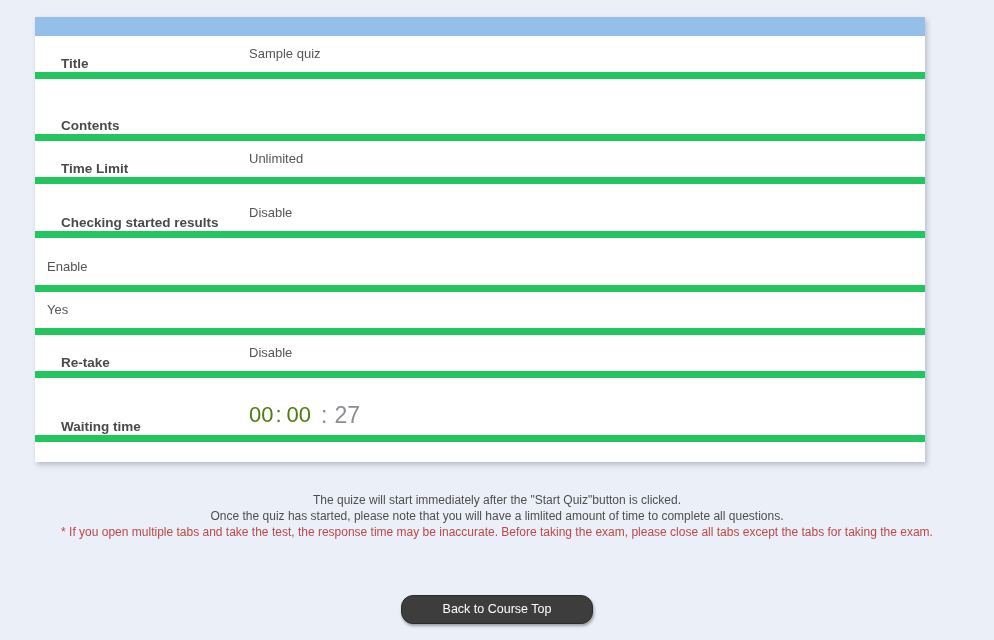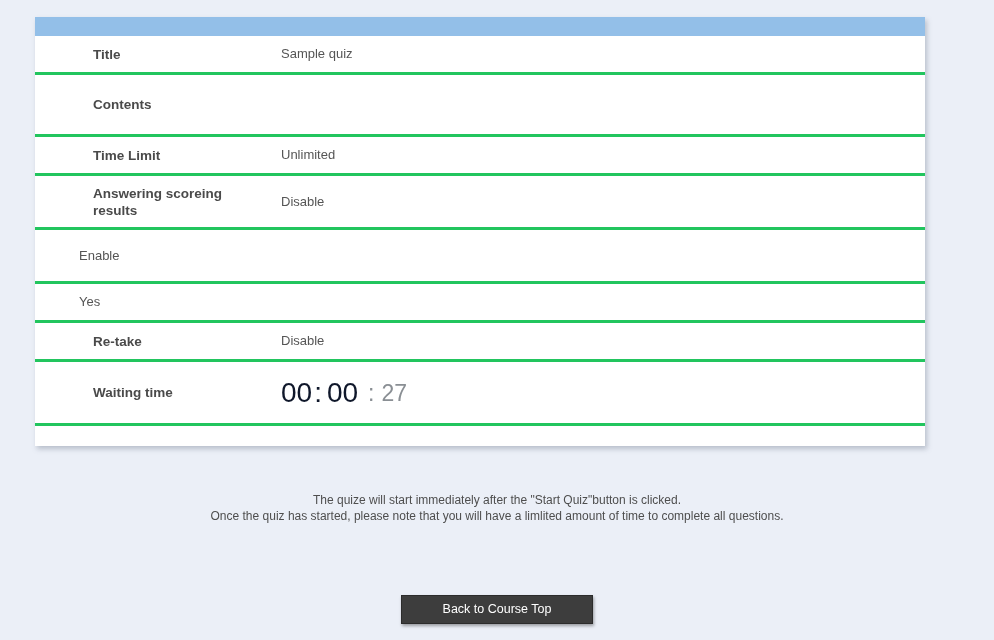--- a/index.html
+++ b/index.html
@@ -17,24 +17,23 @@
     position: absolute;
     left: 35px; top: 17px;
     width: 890px;
     background: #ffffff;
     box-shadow: 2px 3px 5px rgba(90,100,120,0.35);
   }
   .panel-header-bar { height: 19px; width: 100%; }
 
   .qrow {
     display: flex;
-    align-items: center;
-    border-bottom: 3px solid #22c55e;
+    align-items: flex-end;
+    border-bottom: 7px solid #22c55e;
     min-height: 36px;
-    padding-left: 32px;
   }
   .cell-label {
     width: 202px;
     padding: 0 10px 0 26px;
     display: flex;
     align-items: center;
     font-weight: bold;
     font-size: 13.5px;
     color: #4a4a4a;
     line-height: 17px;
@@ -52,22 +51,22 @@
   .row-contents     { min-height: 62px; }
   .row-scoring-results,
   .row-correct-answers { min-height: 54px; }
   .row-waiting-time { min-height: 64px; }
   .row-waiting-time .cell-value {
     display: flex; align-items: center; padding: 0;
   }
 
   
   .t-big {
-    font-size: 28px;
-    color: #0f172a;
+    font-size: 22px;
+    color: #4d7c0f;
     line-height: 40px;
   }
   .t-big.t-colon { margin: 0 5px 0 2px; }
   .t-small {
     font-size: 23px;
     color: #8a8f94;
     line-height: 40px;
   }
   .t-small.t-colon { margin: 0 7px 0 10px; }
 
@@ -96,21 +95,21 @@
     width: 994px;
     text-align: center;
   }
   .back-button {
     display: inline-block;
     width: 192px;
     height: 29px;
     line-height: 27px;
     background: #3d3d3d;
     border: 1px solid #2c2c2c;
-    border-radius: 0;
+    border-radius: 12px;
     color: #ffffff;
     font-size: 12.5px;
     font-family: "Liberation Sans", sans-serif;
     box-shadow: 1px 2px 3px rgba(0,0,0,0.35);
     cursor: pointer;
   }
 </style>
 </head>
 <body>
 
@@ -129,21 +128,21 @@
     <div class="cell-value"></div>
   </div>
 
 
   <div class="qrow row-time-limit">
     <div class="cell-label">Time Limit</div>
     <div class="cell-value">Unlimited</div>
   </div>
 
   <div class="qrow row-scoring-results">
-    <div class="cell-label">Answering scoreing results</div>
+    <div class="cell-label">Checking started results</div>
     <div class="cell-value">Disable</div>
   </div>
 
   <div class="qrow row-correct-answers">
     <div class="cell-value">Enable</div>
   </div>
 
   <div class="qrow row-automatic-scoring">
     <div class="cell-value">Yes</div>
   </div>
@@ -157,19 +156,20 @@
     <div class="cell-label">Waiting time</div>
     <div class="cell-value"><span class="t-big">00</span><span class="t-big t-colon">:</span><span class="t-big">00</span><span class="t-small t-colon">:</span><span class="t-small">27</span></div>
   </div>
 </div>
     <div class="panel-bottom-spacer"></div>
   </div>
 
   <div class="footer-notes">
     <div>The quize will start immediately after the "Start Quiz"button is clicked.</div>
     <div>Once the quiz has started, please note that you will have a limlited amount of time to complete all questions.</div>
+    <div class="footer-warning">* If you open multiple tabs and take the test, the response time may be inaccurate. Before taking the exam, please close all tabs except the tabs for taking the exam.</div>
   </div>
 
   <div class="button-row">
     <button class="back-button">Back to Course Top</button>
   </div>
 
 </div>
 
 </body></html>

